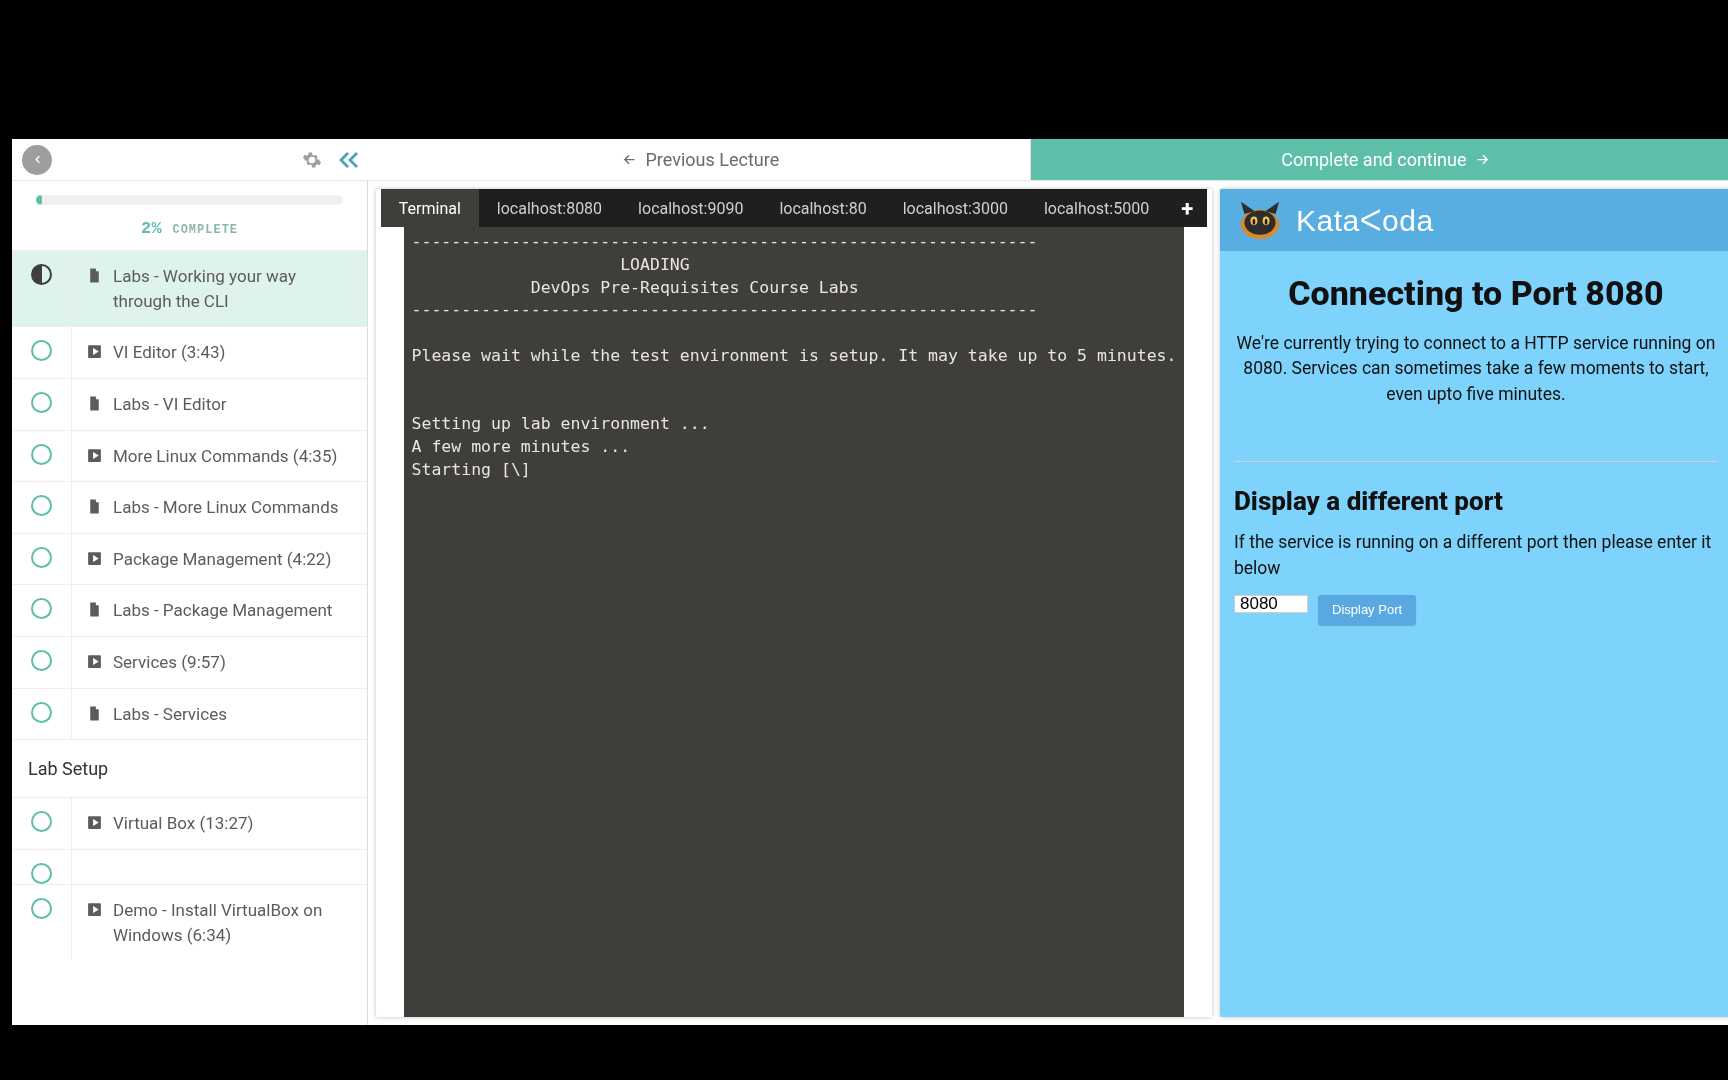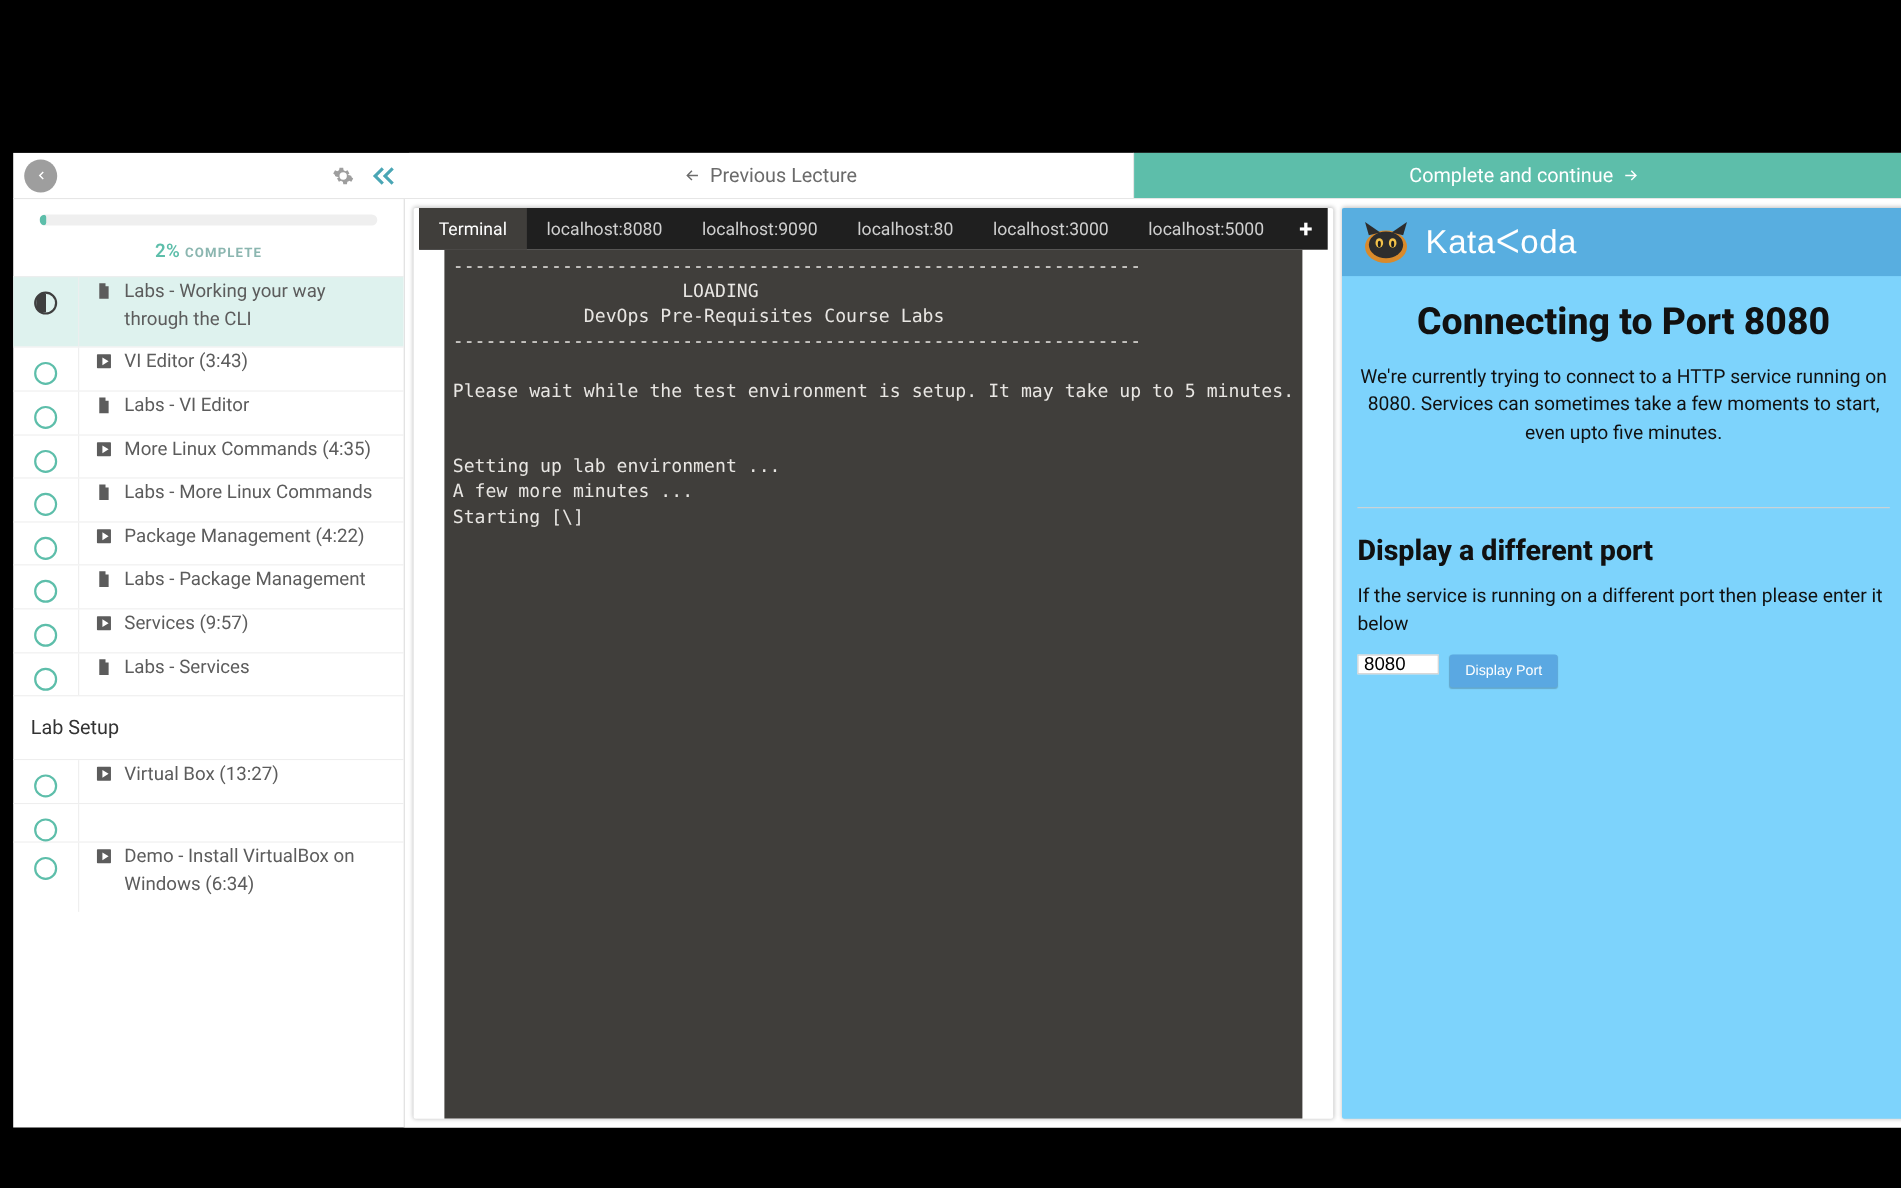--- a/index.html
+++ b/index.html
@@ -90,21 +90,21 @@
 
   .progress-wrap { padding: 14px 24px 12px; }
   .progress-track {
     width: 100%; height: 10px; border-radius: 5px;
     background: #efefef;
     overflow: hidden;
   }
   .progress-fill { height: 100%; width: 2%; background: #5dbeaa; border-radius: 5px; }
   .progress-text {
     text-align: center; margin-top: 14px;
-    color: #5dbeaa; font-size: 17px; font-weight: 600; letter-spacing: .3px;
+    color: #5dbeaa; font-size: 17px; font-weight: 600; letter-spacing: .3px; font-family: Liberation Mono, monospace;
   }
   .progress-text .word { font-size: 12px; font-weight: 700; letter-spacing: 1px; color: #8bb6b0;}
 
   .lec-item {
     display: flex;
     align-items: flex-start;
     border-top: 1px solid #eeeeee;
     cursor: pointer;
   }
   .lec-item.current { background: #def2ee; }
@@ -119,21 +119,21 @@
     width: 21px; height: 21px; border-radius: 50%;
     border: 2.5px solid #5dbeaa;
   }
   .status-half {
     width: 21px; height: 21px; border-radius: 50%;
     background: linear-gradient(90deg, #3f3f3f 50%, transparent 50%);
     border: 2.5px solid #3f3f3f;
   }
   .lec-body {
     flex: 1;
-    padding: 1px 16px 13px 14px;
+    padding: 13px 16px 13px 14px;
     display: flex; align-items: flex-start; gap: 10px;
     color: #5c5c5c;
     font-size: 17px;
     line-height: 1.45;
   }
   .lec-icon { width: 17px; height: 17px; flex-shrink: 0; margin-top: 3px; fill: #5c5c5c; }
 
   .section-header {
     padding: 18px 16px;
     font-size: 18px;

